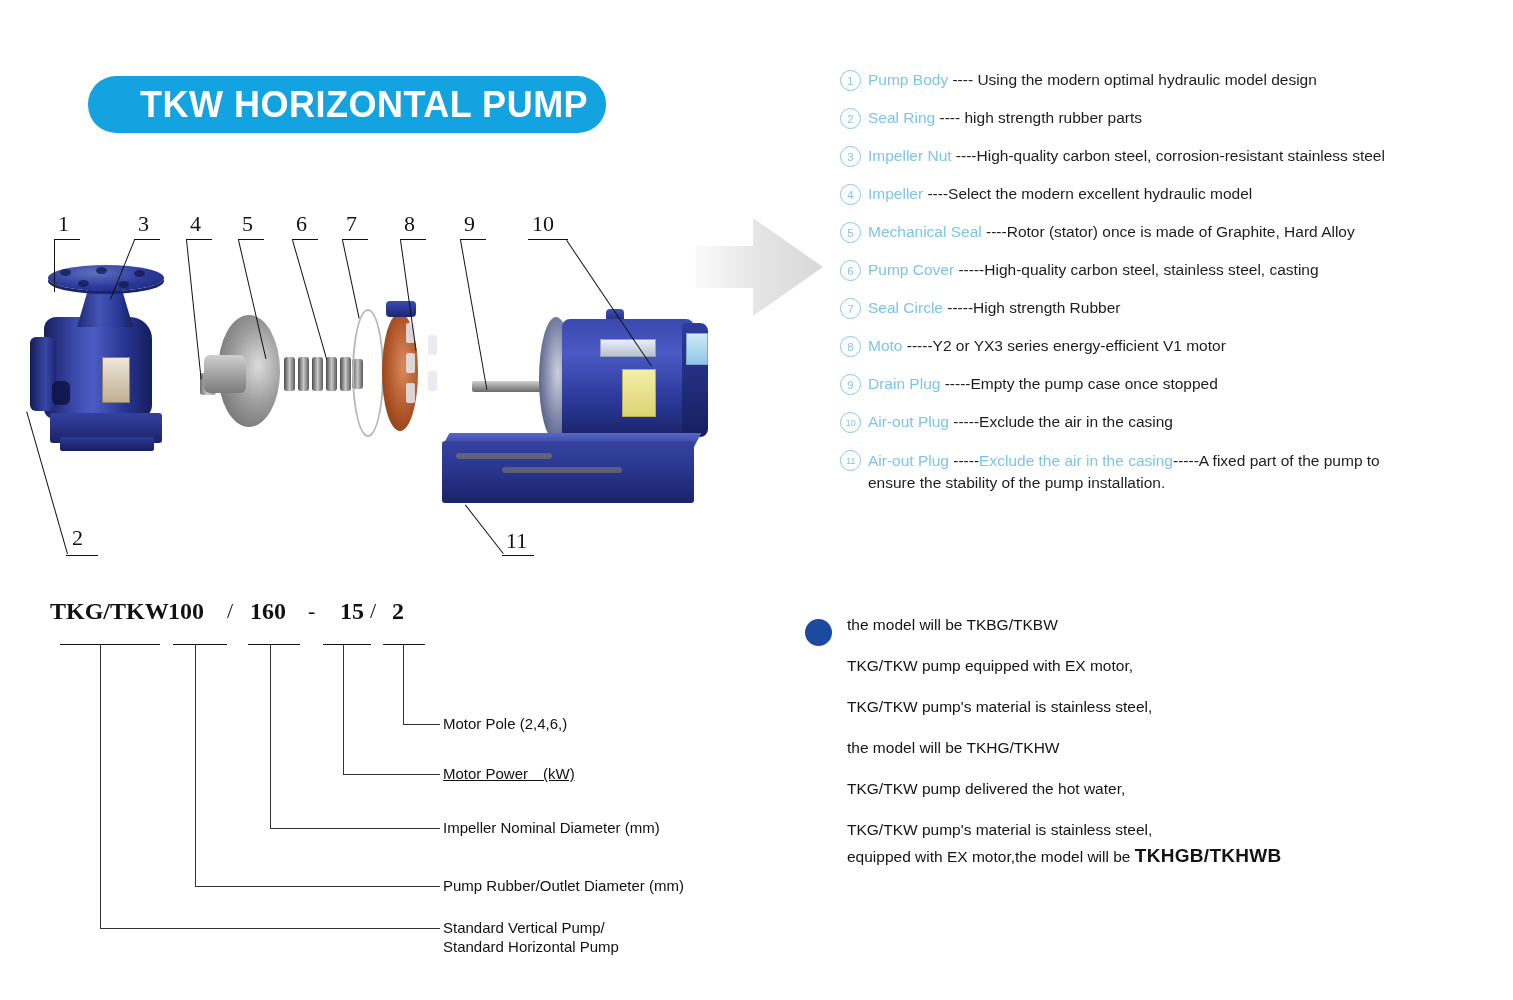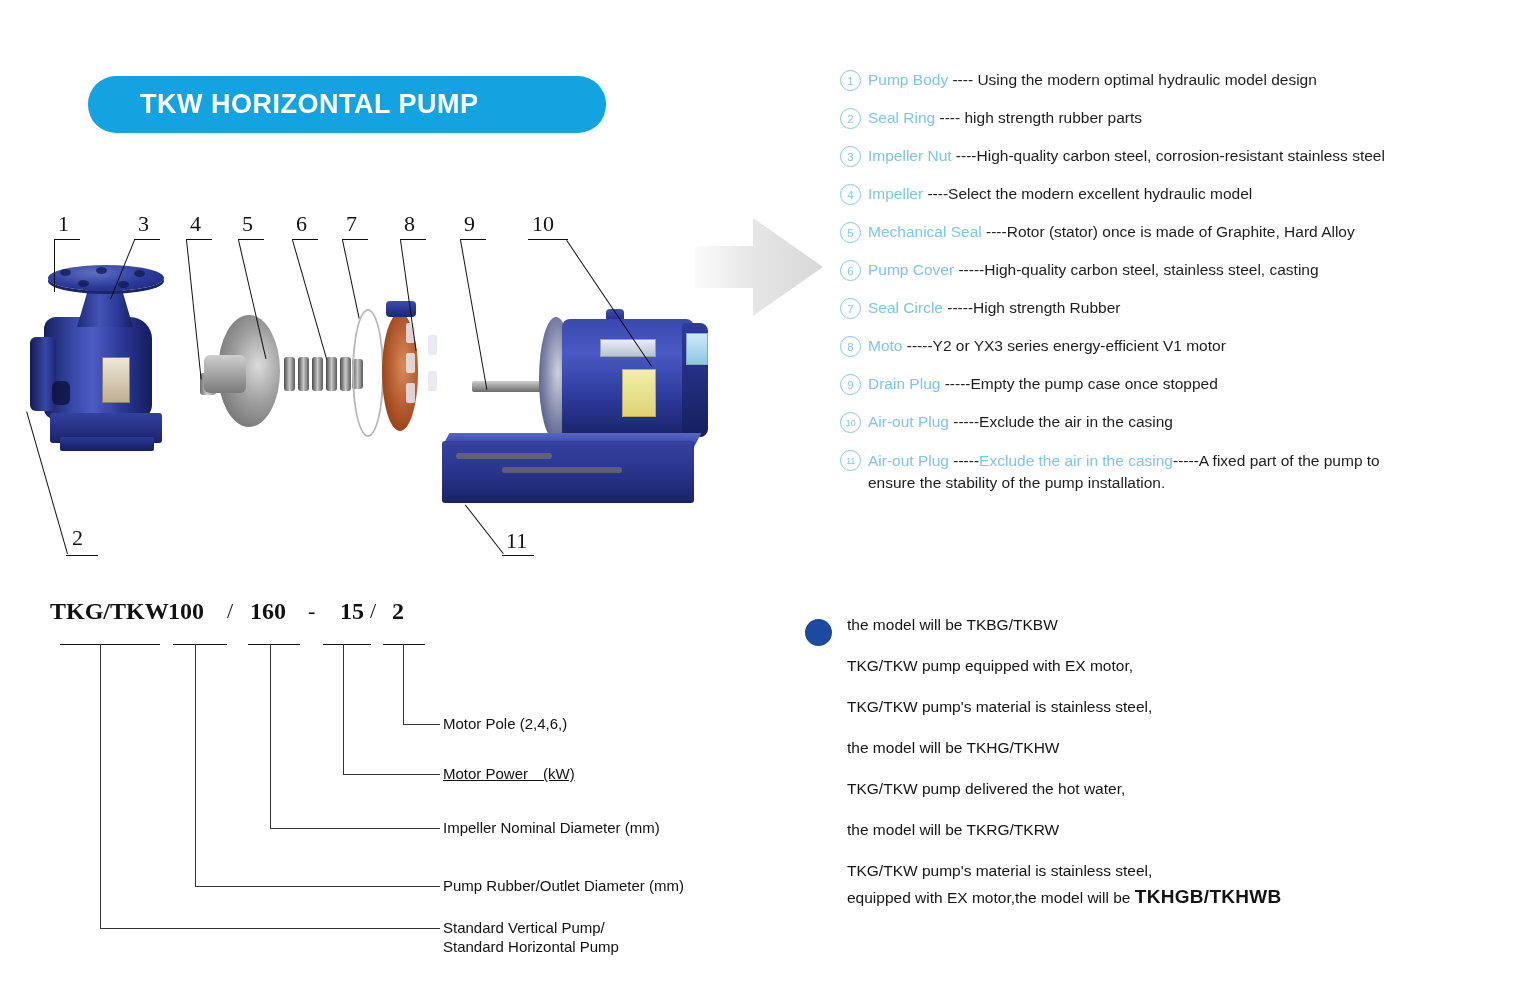--- a/index.html
+++ b/index.html
@@ -17,21 +17,21 @@
   .title-banner{
     position:absolute;left:88px;top:76px;
     width:518px;height:57px;
     background:#12a3e0;
     border-radius:28px;
     display:flex;align-items:center;
   }
   .title-banner .title-text{
     margin-left:52px;
     color:#ffffff;
-    font-size:27px;
+    font-size:36px;
     font-weight:bold;
     letter-spacing:.5px;
     white-space:nowrap;
   }
 
   
   .diagram{position:absolute;left:34px;top:205px;width:660px;height:360px;}
   .callout-num{
     position:absolute;
     font-family:"Liberation Serif", serif;
@@ -465,18 +465,17 @@
     </div>
   </div>
 
   <div class="notes">
     <div class="bullet"></div>
     <div class="note-line">the model will be TKBG/TKBW</div>
     <div class="note-line">TKG/TKW pump equipped with EX motor,</div>
     <div class="note-line">TKG/TKW pump's material is stainless steel,</div>
     <div class="note-line">the model will be TKHG/TKHW</div>
     <div class="note-line">TKG/TKW pump delivered the hot water,</div>
-    <div class="note-line">the model will be TKRG/TKRW</div>
     <div class="note-line tight">TKG/TKW pump's material is stainless steel,</div>
     <div class="note-line"><span>equipped with EX motor,the model will be </span><span class="big">TKHGB/TKHWB</span></div>
   </div>
 
 </div>
 
 </body></html>

